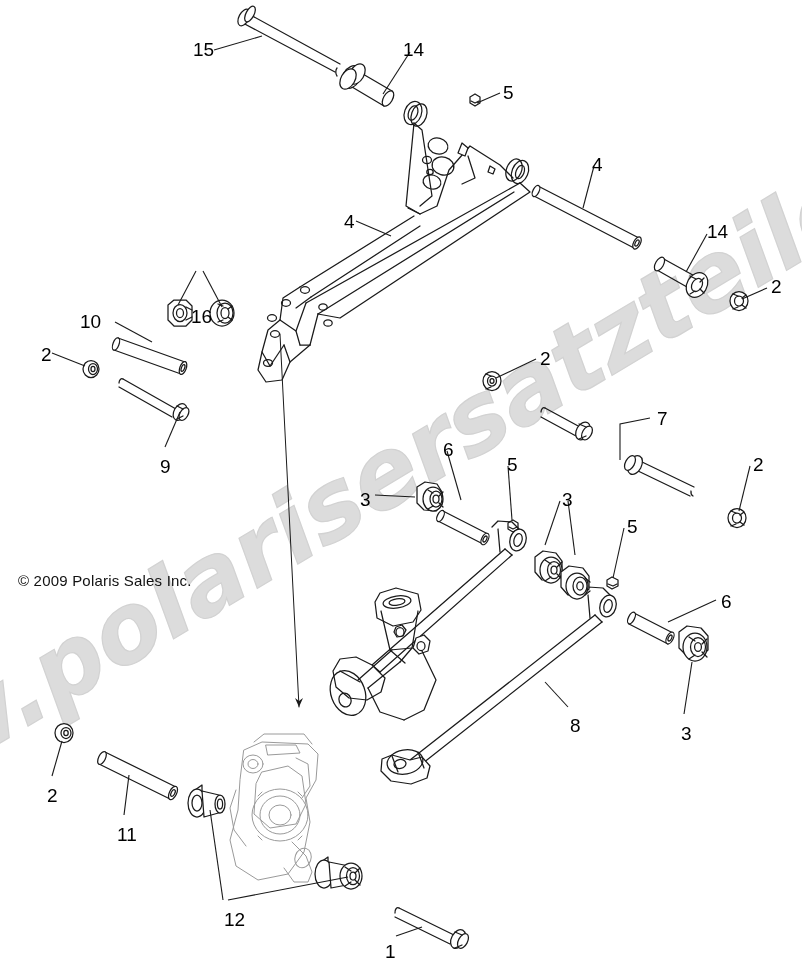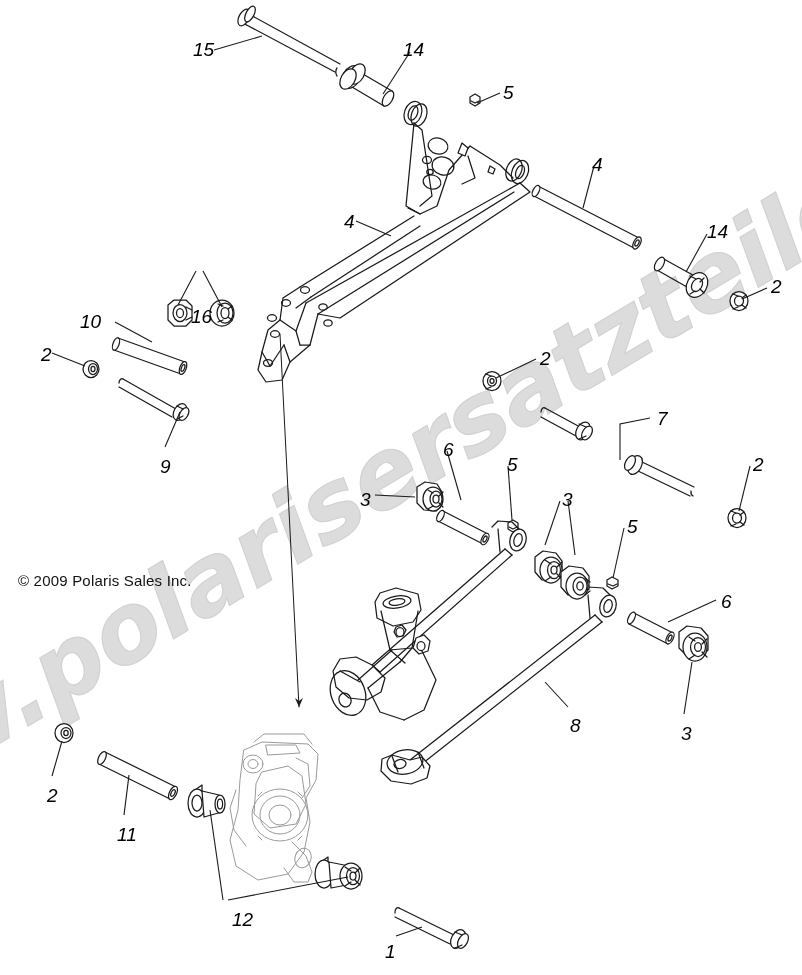--- a/index.html
+++ b/index.html
@@ -2,21 +2,21 @@
 <html><head>
 <meta charset="utf-8">
 <style>
   html,body{margin:0;padding:0;background:#ffffff;}
   body{width:802px;height:975px;position:relative;overflow:hidden;
        font-family:"Liberation Sans","DejaVu Sans",sans-serif;}
   #stage{position:absolute;left:0;top:0;width:802px;height:975px;background:#fff;}
   .layer{position:absolute;left:0;top:0;width:802px;height:975px;}
   #wm{z-index:1;}
   #art{z-index:2;}
-  #labels{z-index:3;font-style:italic;}
+  #labels{z-index:3;}
   .lbl{position:absolute;font-size:19px;color:#000;line-height:1;white-space:nowrap;}
   #copy{position:absolute;left:18px;top:572px;font-size:15px;color:#111;
         letter-spacing:.2px;z-index:4;white-space:nowrap;}
   .wmtext{font-family:"DejaVu Sans","Liberation Sans",sans-serif;
           font-weight:bold;font-style:italic;
           fill:#dcdcdc;stroke:#d2d2d2;stroke-width:1.2;}
 </style>
 </head>
 <body>
 
@@ -410,19 +410,19 @@
       <div class="lbl" style="left: 443px; top: 440px;">6</div>
       <div class="lbl" style="left: 507px; top: 455px;">5</div>
       <div class="lbl" style="left: 360px; top: 490px;">3</div>
       <div class="lbl" style="left: 562px; top: 490px;">3</div>
       <div class="lbl" style="left: 627px; top: 517px;">5</div>
       <div class="lbl" style="left: 721px; top: 592px;">6</div>
       <div class="lbl" style="left: 681px; top: 724px;">3</div>
       <div class="lbl" style="left: 570px; top: 716px;">8</div>
       <div class="lbl" style="left: 47px; top: 786px;">2</div>
       <div class="lbl" style="left: 117px; top: 825px; text-align: center;">11</div>
-      <div class="lbl" style="left: 232px; top: 910px;">12</div>
+      <div class="lbl" style="left: 224px; top: 910px;">12</div>
       <div class="lbl" style="left: 385px; top: 942px;">1</div>
     </div>
 
   <div id="copy">© 2009 Polaris Sales Inc.</div>
 
 </div>
 
 </body></html>

